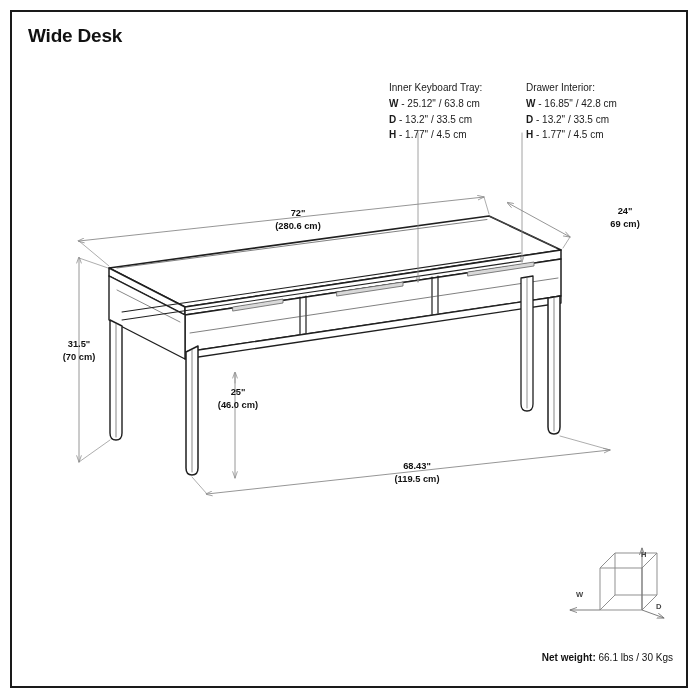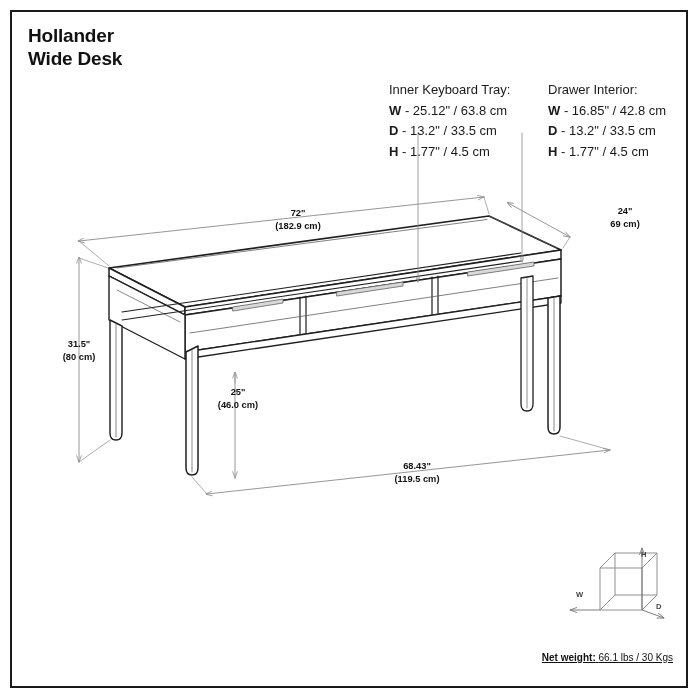--- a/index.html
+++ b/index.html
@@ -31,31 +31,31 @@
     font-size: 19px;
     font-weight: bold;
     color: #111111;
     line-height: 1.22;
     letter-spacing: -0.2px;
   }
   .title-line { display: block; }
 
   .callout {
     position: absolute;
-    font-size: 13px;
+    font-size: 10px;
     color: #1a1a1a;
     line-height: 1.58;
     white-space: nowrap;
   }
   .callout .head { font-weight: normal; }
   .callout .row { display: block; }
   .callout .row b { font-weight: bold; }
 
   #callout-keyboard { left: 389px; top: 80px; }
-  #callout-drawer   { left: 548px; top: 80px; }
+  #callout-drawer   { left: 526px; top: 80px; }
 
   .dimlabel {
     position: absolute;
     font-size: 9.3px;
     font-weight: bold;
     color: #111111;
     text-align: center;
     line-height: 1.35;
     white-space: nowrap;
   }
@@ -67,21 +67,20 @@
   #dim-inner-height{left: 178px; top: 386px; width: 120px; }
   #dim-bottom-width{left: 352px; top: 460px; width: 130px; }
 
   #net-weight {
     position: absolute;
     right: 27px;
     top: 652px;
     font-size: 10px;
     color: #111111;
     white-space: nowrap;
-    text-decoration: underline;
   }
   #net-weight b { font-weight: bold; }
 
   #drawing { position: absolute; left: 0; top: 0; }
   .legend-label {
     position: absolute;
     font-size: 7.6px;
     font-weight: bold;
     color: #444444;
   }
@@ -90,21 +89,20 @@
   #legend-d { left: 656px; top: 602px; }
 </style>
 </head>
 <body>
 
 <div id="page">
 
   <div id="frame-border"></div>
 
   <div id="title-block">
-    <span class="title-line">Hollander</span>
     <span class="title-line">Wide Desk</span>
   </div>
 
   <svg id="drawing" width="700" height="700" viewBox="0 0 700 700">
 
     <defs>
       <marker id="arrowEnd" markerWidth="9" markerHeight="9" refX="7.4" refY="3.1" orient="auto" markerUnits="strokeWidth">
         <path d="M0,0.4 L7.6,3.1 L0,5.8" fill="none" stroke="#8a8a8a" stroke-width="0.85"></path>
       </marker>
       <marker id="arrowStart" markerWidth="9" markerHeight="9" refX="1.6" refY="3.1" orient="auto" markerUnits="strokeWidth">
@@ -217,31 +215,31 @@
 
   <div class="callout" id="callout-drawer">
     <span class="row head">Drawer Interior:</span>
     <span class="row"><b>W</b> <span>- 16.85" / 42.8 cm</span></span>
     <span class="row"><b>D</b> <span>- 13.2" / 33.5 cm</span></span>
     <span class="row"><b>H</b> <span>- 1.77" / 4.5 cm</span></span>
   </div>
 
   <div class="dimlabel" id="dim-top-width">
     <span>72"</span>
-    <span>(182.9 cm)</span>
+    <span>(280.6 cm)</span>
   </div>
 
   <div class="dimlabel" id="dim-right-depth">
     <span>24"</span>
     <span>69 cm)</span>
   </div>
 
   <div class="dimlabel" id="dim-left-height">
     <span>31.5"</span>
-    <span>(80 cm)</span>
+    <span>(70 cm)</span>
   </div>
 
   <div class="dimlabel" id="dim-inner-height">
     <span>25"</span>
     <span>(46.0 cm)</span>
   </div>
 
   <div class="dimlabel" id="dim-bottom-width">
     <span>68.43"</span>
     <span>(119.5 cm)</span>

